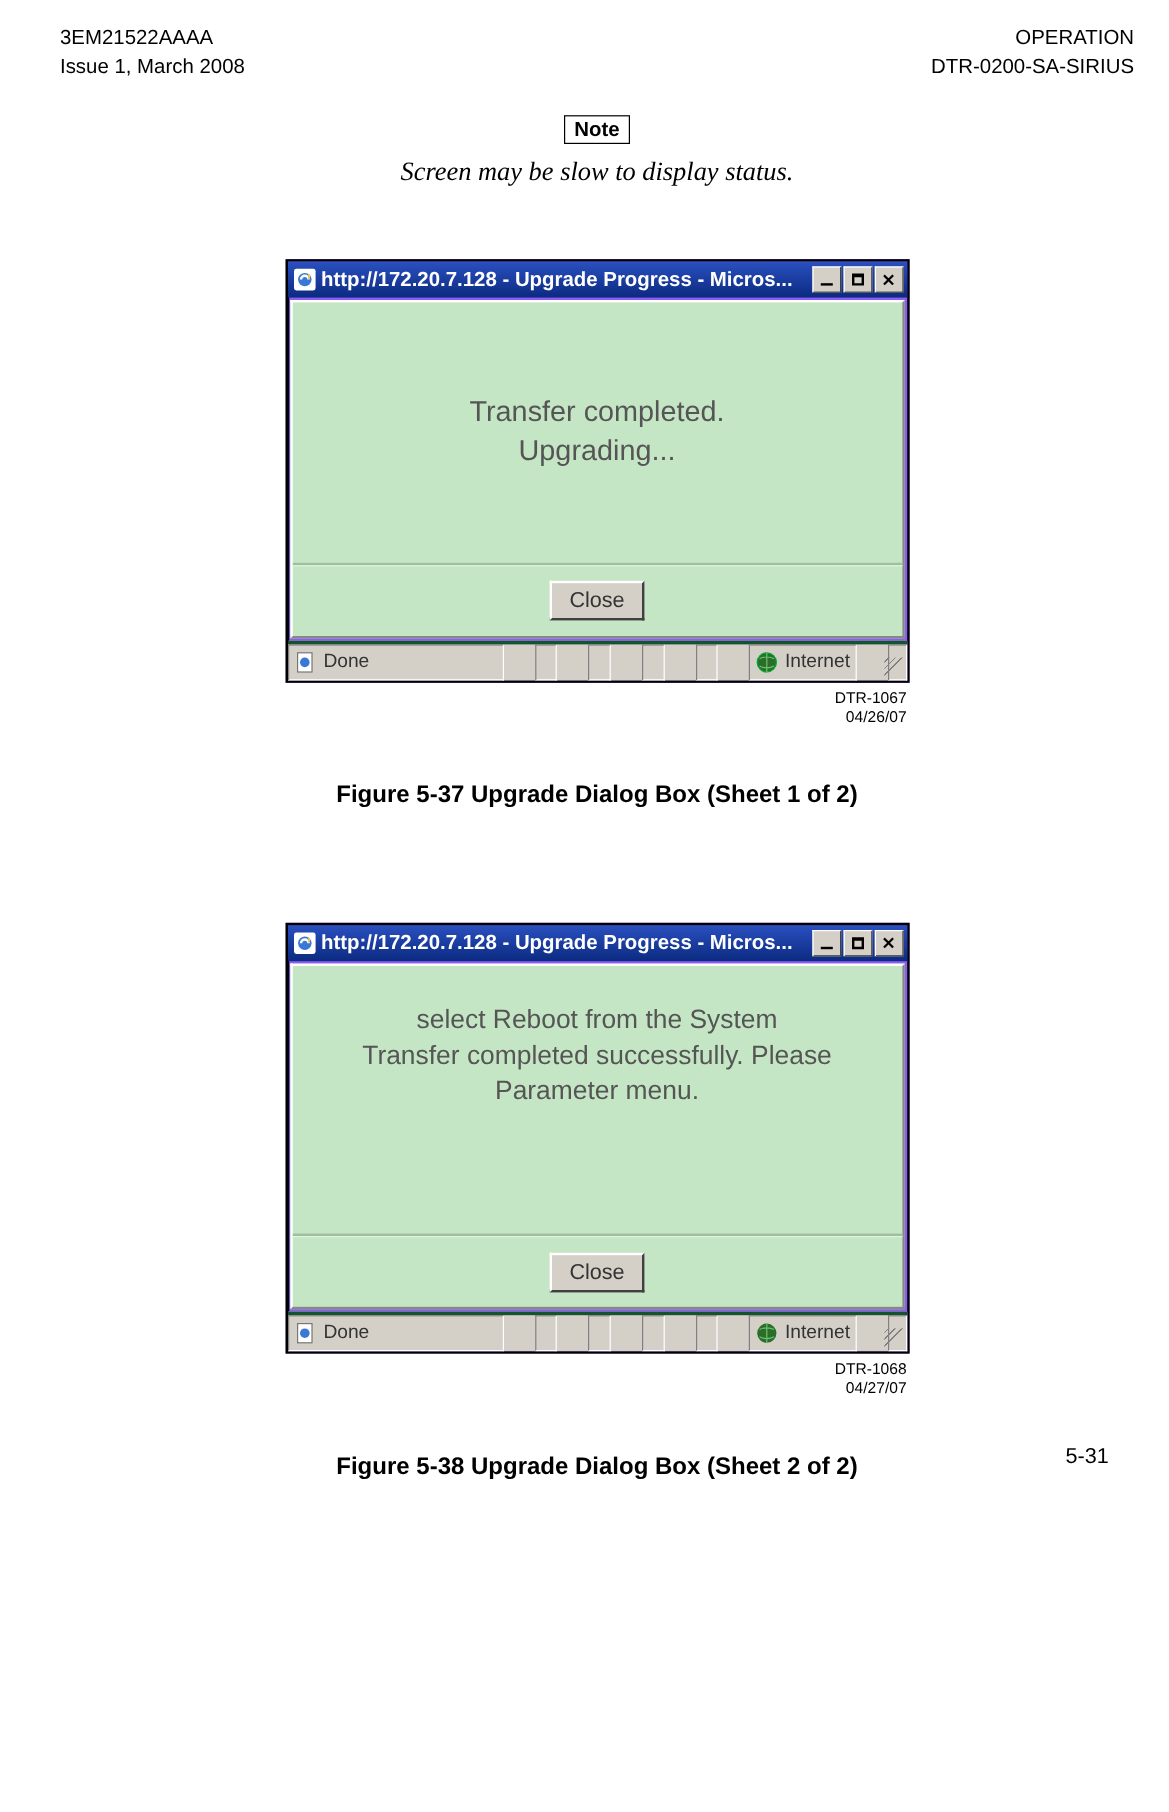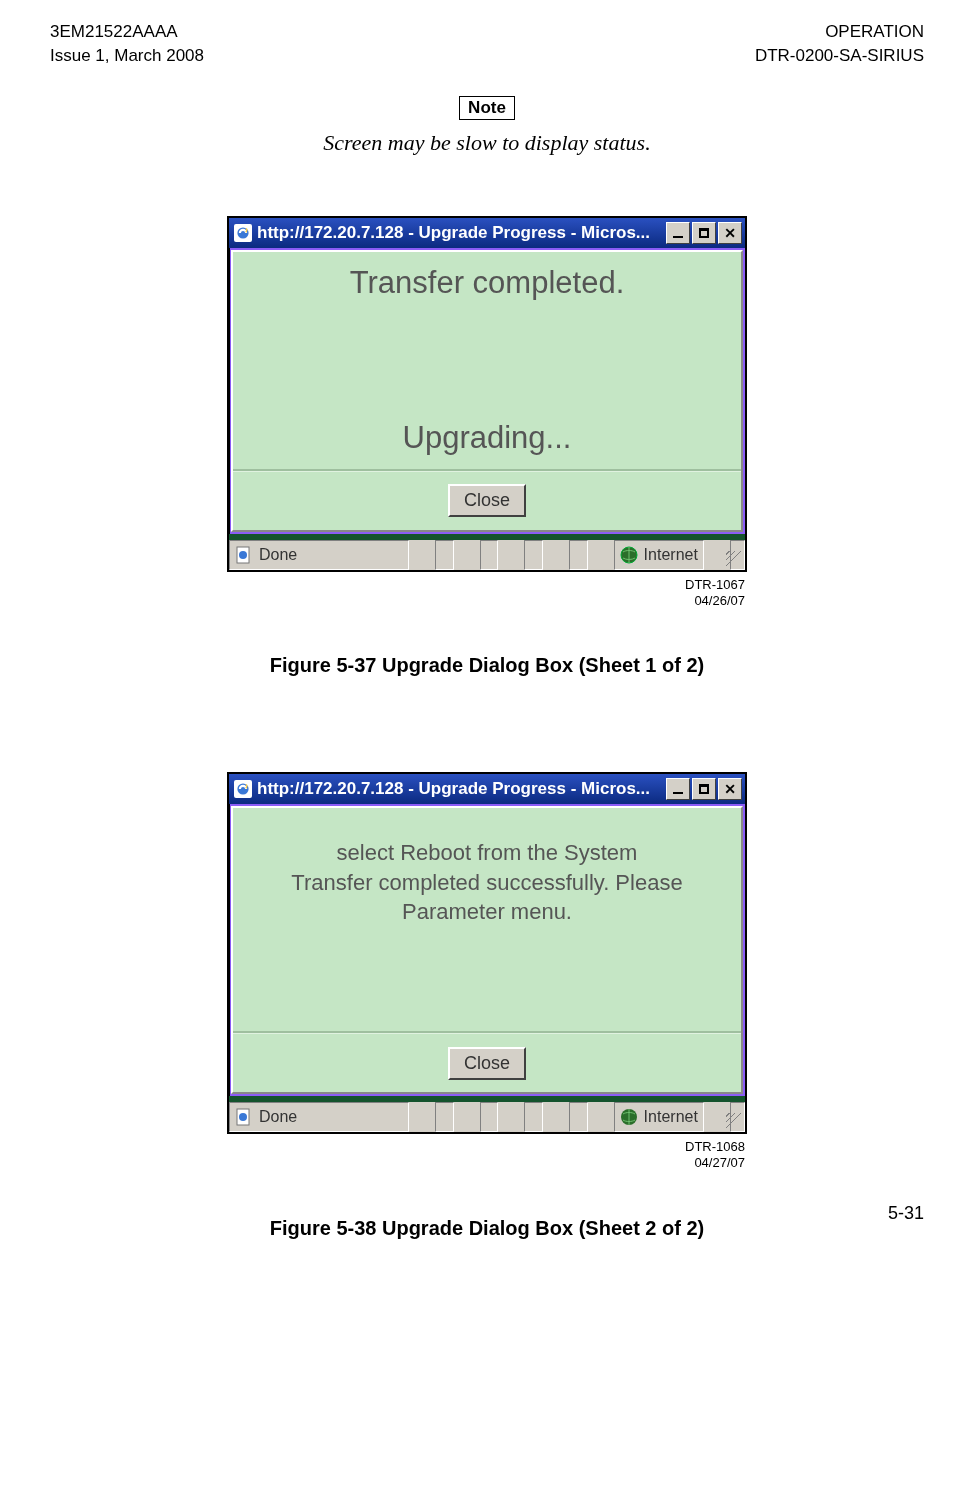--- a/index.html
+++ b/index.html
@@ -6,21 +6,21 @@
     margin: 0;
     padding: 0;
     background: #fff;
     font-family: "Times New Roman", Times, serif;
     color: #000;
   }
   .page {
     width: 974px;
     height: 1244px;
     box-sizing: border-box;
-    padding: 20px 50px 30px 50px;
+    padding: 20px 29px 30px 50px;
     position: relative;
   }
   .header {
     display: flex;
     justify-content: space-between;
     font-family: "Century Gothic", "Futura", Arial, sans-serif;
     font-size: 17px;
     line-height: 1.4;
     margin-bottom: 28px;
   }
@@ -104,23 +104,23 @@
     flex-direction: column;
     font-family: Tahoma, Verdana, Arial, sans-serif;
   }
   .dialog-a .content-pane { height: 278px; }
   .dialog-b .content-pane { height: 284px; }
   .msg-area {
     flex: 1;
     display: flex;
     flex-direction: column;
     align-items: center;
-    justify-content: space-between;
+    justify-content: center;
     color: #555;
-    font-size: 31px;
+    font-size: 24px;
     text-align: center;
     padding: 10px 25px;
     border-bottom: 2px solid #9fbf9f;
   }
   .msg-area .line { line-height: 1.35; }
   .dialog-b .msg-area { font-size: 22px; justify-content: flex-start; padding-top: 30px; }
   .close-row {
     display: flex;
     align-items: center;
     justify-content: center;
@@ -139,21 +139,21 @@
   }
   
   .statusbar {
     height: 30px;
     background: #d4d0c8;
     display: flex;
     align-items: stretch;
     font-family: Tahoma, Arial, sans-serif;
     font-size: 16px;
     color: #333;
-    border-top: 6px solid #14532d;
+    border-top: 3px solid #14532d;
     gap: 26px;
   }
   .status-seg {
     border: 1px solid #808080;
     border-top-color: #808080;
     border-left-color: #808080;
     border-right-color: #fff;
     border-bottom-color: #fff;
     display: flex;
     align-items: center;

